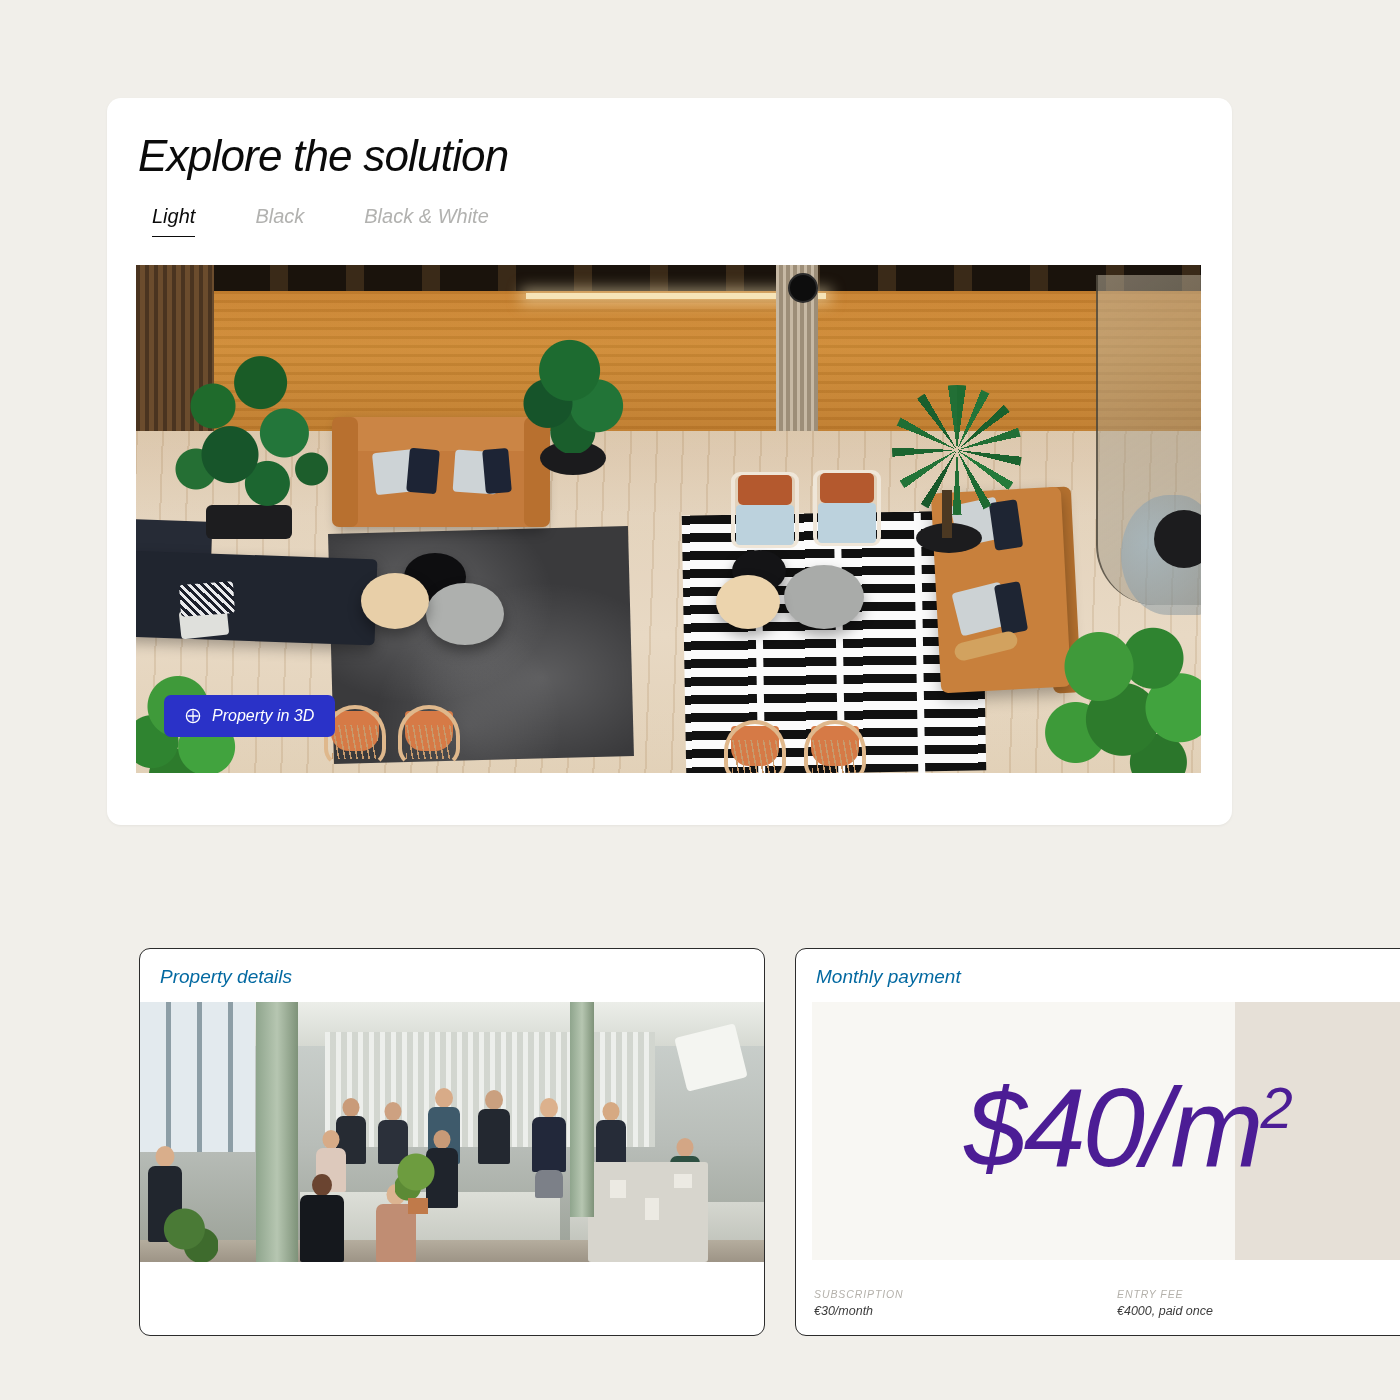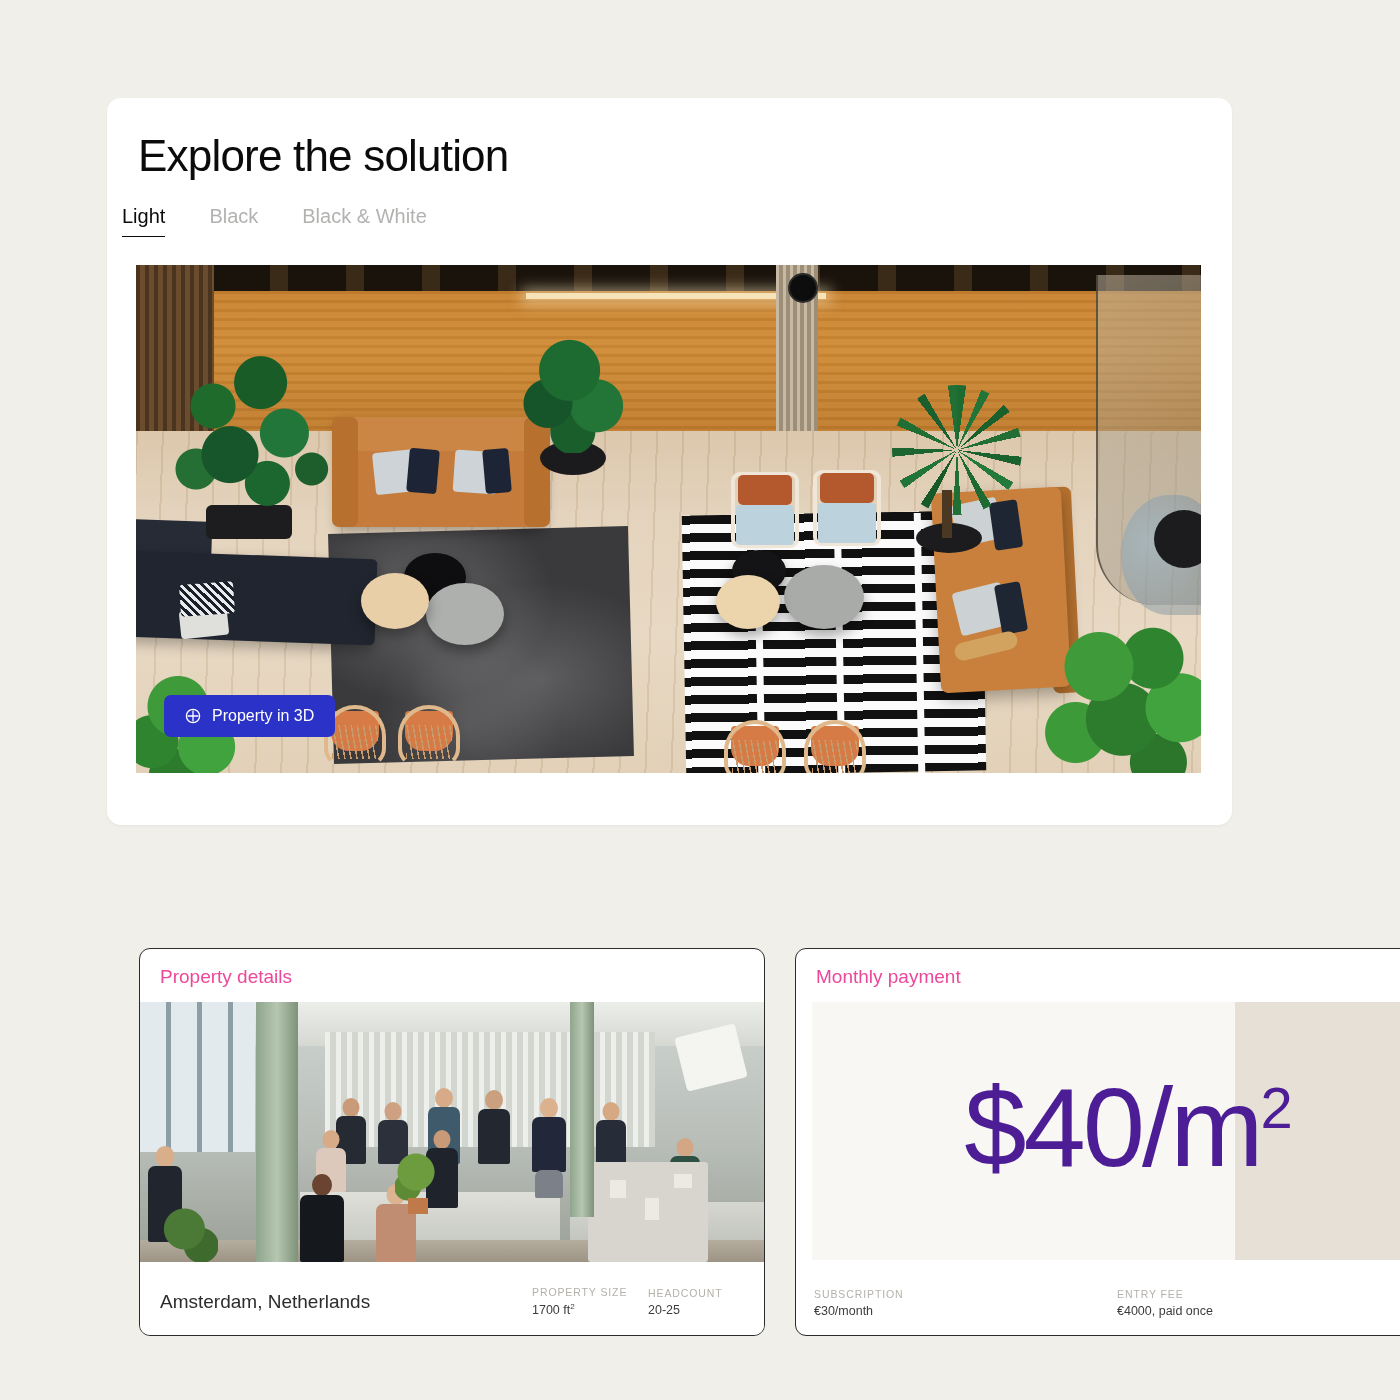--- a/index.html
+++ b/index.html
@@ -6,45 +6,45 @@
 
   html, body {
     width: 1400px;
     height: 1400px;
     background: #f1efea;
     font-family: "Liberation Sans", sans-serif;
     -webkit-font-smoothing: antialiased;
     overflow: hidden;
   }
 
-  .page { position: relative; width: 1396px; height: 1400px; }
+  .page { position: relative; width: 1396px; height: 1400px; font-style: italic; }
 
   
   .hero-card {
     position: absolute;
     left: 107px; top: 98px;
     width: 1125px; height: 727px;
     background: #ffffff;
     border-radius: 14px;
     box-shadow: 0 1px 3px rgba(0,0,0,0.05);
   }
   .hero-title {
     position: absolute;
     left: 31px; top: 33px;
     font-size: 44px;
     font-weight: 400;
     letter-spacing: -0.8px;
     color: #0b0b0b;
   }
   .tabs {
     position: absolute;
-    left: 15px; top: 107px;
+    left: 45px; top: 107px;
     display: flex;
     align-items: flex-end;
-    gap: 0px;
+    gap: 16px;
   }
   .tab {
     font-size: 20px;
     color: #b2b2b0;
     padding: 0 22px 9px 0;
     cursor: pointer;
     white-space: nowrap;
     position: relative;
   }
   .tab + .tab { padding-left: 22px; }
@@ -259,21 +259,21 @@
     border: 1px solid #2c2c2c;
     border-radius: 11px;
     overflow: hidden;
   }
   .card-prop { left: 139px; top: 948px; width: 626px; height: 388px; }
   .card-pay  { left: 795px; top: 948px; width: 636px; height: 388px; }
 
   .card-head {
     padding: 17px 20px 14px 20px;
     font-size: 19px;
-    color: #ec4899;
+    color: #0369a1;
   }
 
   
   .prop-photo {
     position: relative;
     left: 0; width: 626px; height: 260px;
     overflow: hidden;
     background: linear-gradient(180deg,#cfd5d2 0%, #b8bdb8 55%, #9aa096 100%);
   }
   .op { position: absolute; }
@@ -553,33 +553,20 @@
       <div class="op op-model2"></div>
       <div class="op op-model3"></div>
       <div class="op op-model4"></div>
       <div class="op op-plant"></div>
       <div class="op op-pot"></div>
       <div class="op op-green"></div>
       <div class="op op-col1"></div>
       <div class="op op-col2"></div>
     </div>
 
-    <div class="card-foot">
-      <div class="foot-main">Amsterdam, Netherlands</div>
-
-      <div class="stat">
-        <div class="stat-label">PROPERTY SIZE</div>
-        <div class="stat-value"><span>1700 ft</span><sup>2</sup></div>
-      </div>
-
-      <div class="stat">
-        <div class="stat-label">HEADCOUNT</div>
-        <div class="stat-value">20-25</div>
-      </div>
-    </div>
   </div>
 
   <div class="card card-pay">
     <div class="card-head">Monthly payment</div>
 
     <div class="pay-visual">
       <div class="pay-bg-left"></div>
       <div class="pay-bg-right"></div>
       <div class="pay-amount"><span>$40/m</span><sup>2</sup></div>
     </div>

